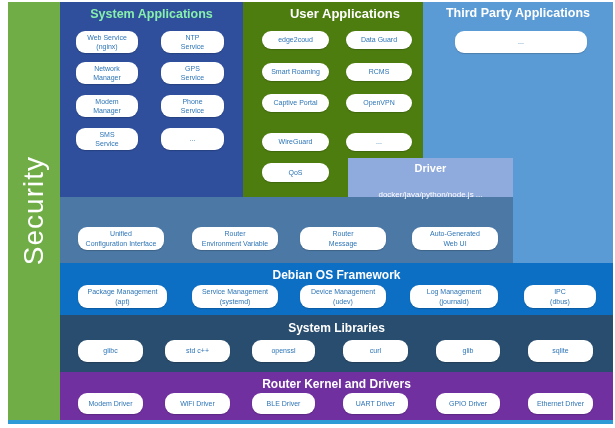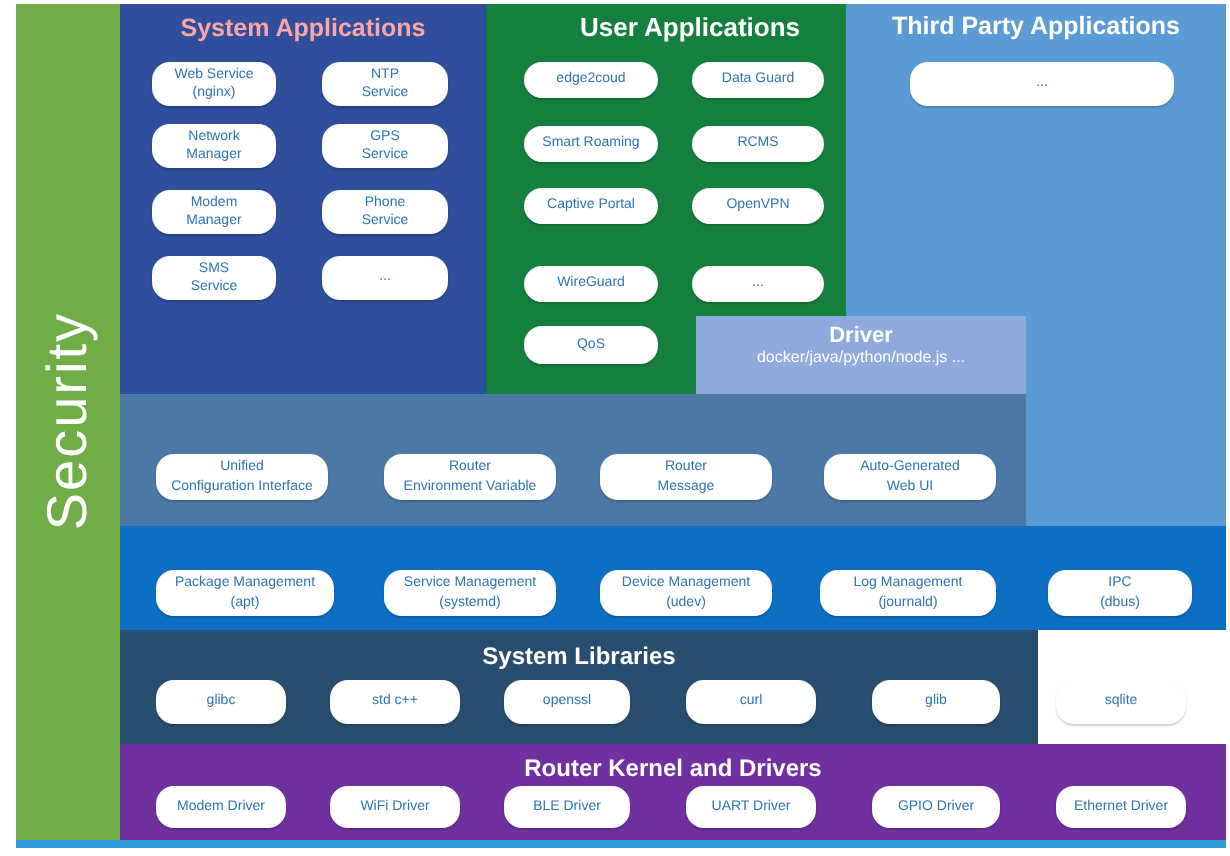--- a/index.html
+++ b/index.html
@@ -20,45 +20,45 @@
   }
   .security-bar{
     position:absolute;left:8px;top:2px;width:52px;height:418px;background:#70ad47;
     display:flex;align-items:center;justify-content:center;
   }
   .security-text{
     writing-mode:vertical-rl;transform:rotate(180deg);
     color:#ffffff;font-size:28px;letter-spacing:1px;font-weight:400;
   }
   .sys-apps{left:60px;top:2px;width:183px;height:195px;background:#2f4f9c;}
-  .user-apps{left:243px;top:2px;width:204px;height:195px;background:#15803d;}
+  .user-apps{left:243px;top:2px;width:204px;height:195px;background:#4d7c0f;}
   .third-party{left:423px;top:2px;width:190px;height:261px;background:#5b9bd5;}
   .robustos{left:60px;top:197px;width:453px;height:66px;background:#4c78a5;}
   .debian{left:60px;top:263px;width:553px;height:52px;background:#0d6fc4;}
-  .syslibs{left:60px;top:315px;width:459px;height:57px;background:#294d6e;}
+  .syslibs{left:60px;top:315px;width:553px;height:57px;background:#294d6e;}
   .kernel{left:60px;top:372px;width:553px;height:48px;background:#7030a0;}
   .runtime{
     position:absolute;left:348px;top:158px;width:165px;height:39px;
     background:#8faadc;z-index:5;text-align:center;
   }
   .runtime-title{font-weight:bold;color:#ffffff;font-size:11px;margin-top:4px;}
-  .runtime-sub{color:#ffffff;font-size:8px;margin-top:0;}
+  .runtime-sub{color:#ffffff;font-size:8px;margin-top:16px;}
   .bottom-strip{position:absolute;left:8px;top:420px;width:605px;height:4px;background:#2e9bd6;}
 </style>
 </head>
 <body>
 
 <div id="stage">
 
   <div class="security-bar">
     <div class="security-text">Security</div>
   </div>
 
   <div class="panel sys-apps">
-    <div class="panel-title" style="top:5px;font-size:12.5px;color:#fca5a5;">System Applications</div>
+    <div class="panel-title" style="top:5px;font-size:12.5px;color:#86efac;">System Applications</div>
     <div class="pill" style="left:16px;top:29px;width:62px;height:22px;">Web Service
 (nginx)</div>
     <div class="pill" style="left:101px;top:29px;width:63px;height:22px;">NTP
 Service</div>
     <div class="pill" style="left:16px;top:60px;width:62px;height:22px;">Network
 Manager</div>
     <div class="pill" style="left:101px;top:60px;width:63px;height:22px;">GPS
 Service</div>
     <div class="pill" style="left:16px;top:93px;width:62px;height:22px;">Modem
 Manager</div>
@@ -97,20 +97,21 @@
 Configuration Interface</div>
     <div class="pill" style="left:132px;top:30px;width:86px;height:23px;">Router
 Environment Variable</div>
     <div class="pill" style="left:240px;top:30px;width:86px;height:23px;">Router
 Message</div>
     <div class="pill" style="left:352px;top:30px;width:86px;height:23px;">Auto-Generated
 Web UI</div>
   </div>
 
   <div class="panel debian">
+    <div class="panel-title" style="top:5px;font-size:12px;">Debian OS Framework</div>
     <div class="pill" style="left:18px;top:22px;width:89px;height:23px;">Package Management
 (apt)</div>
     <div class="pill" style="left:132px;top:22px;width:86px;height:23px;">Service Management
 (systemd)</div>
     <div class="pill" style="left:240px;top:22px;width:86px;height:23px;">Device Management
 (udev)</div>
     <div class="pill" style="left:350px;top:22px;width:88px;height:23px;">Log Management
 (journald)</div>
     <div class="pill" style="left:464px;top:22px;width:72px;height:23px;">IPC
 (dbus)</div>

